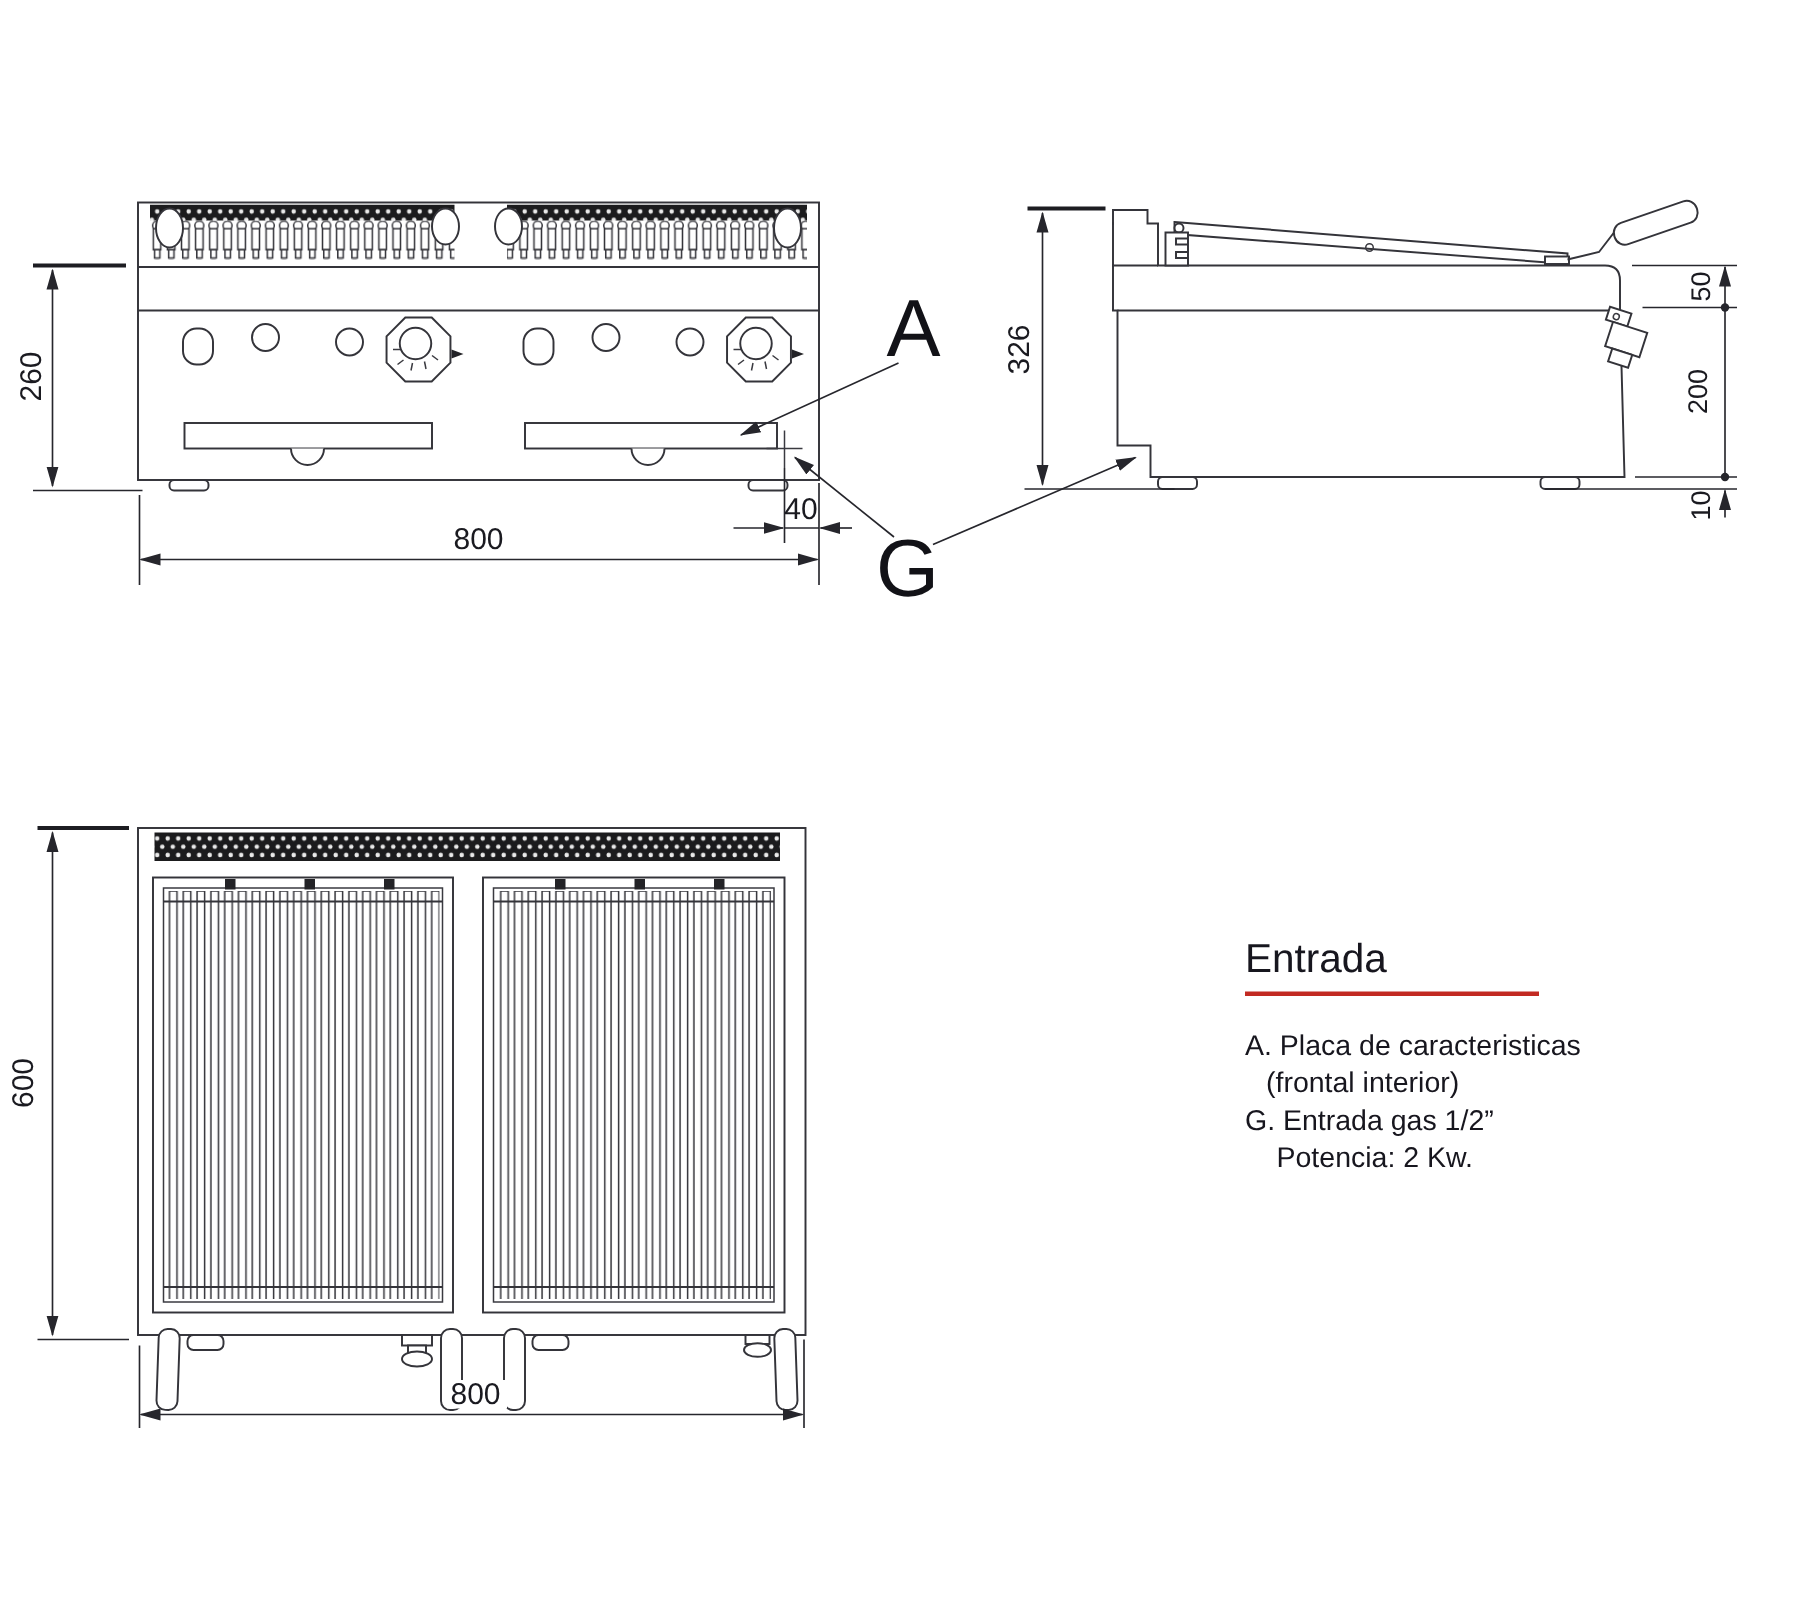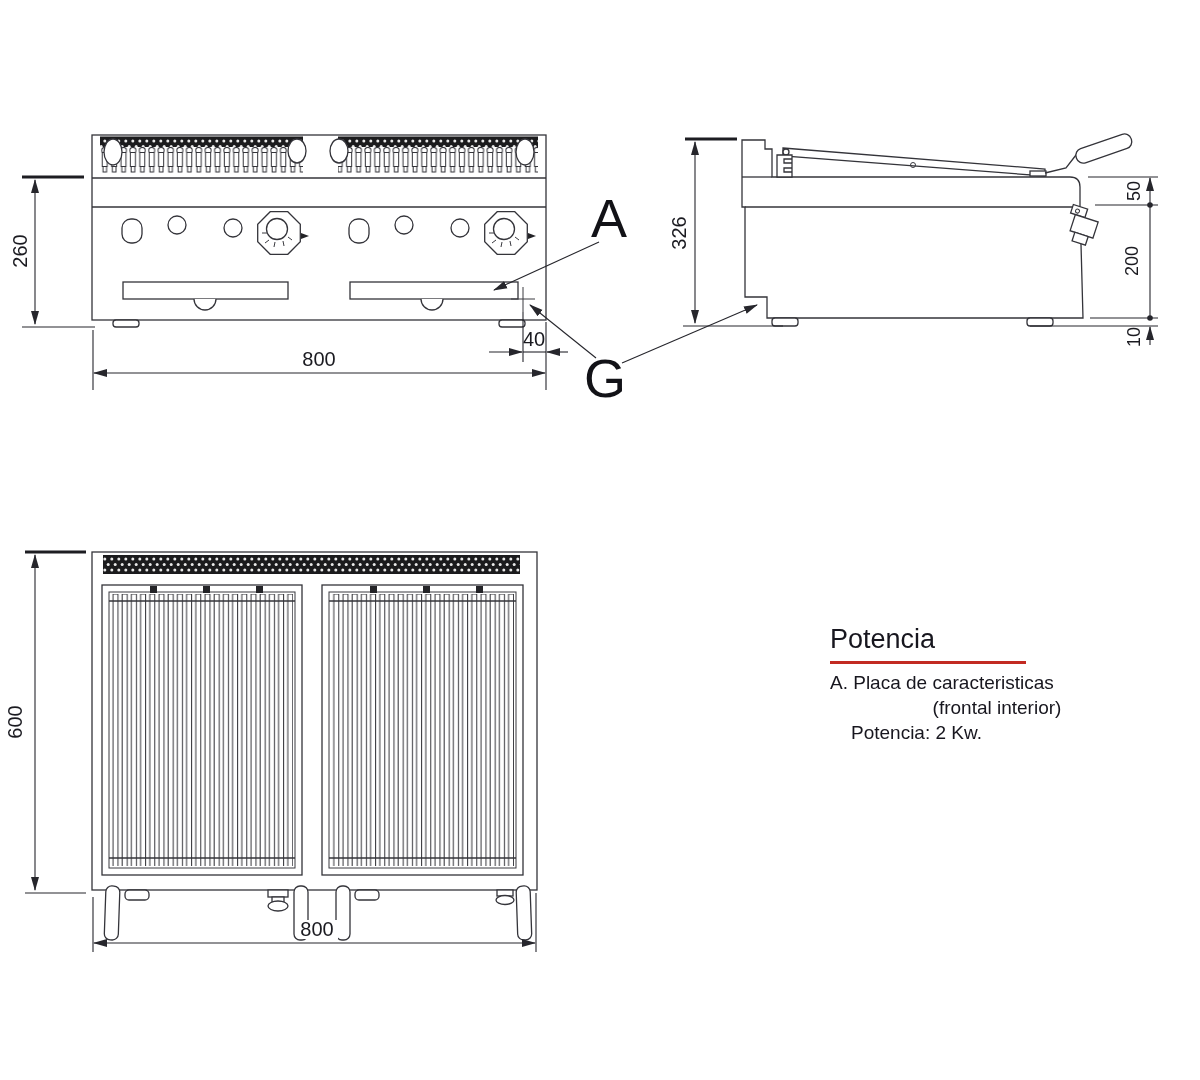--- a/index.html
+++ b/index.html
@@ -13,21 +13,21 @@
   .dk   {fill:#232327;stroke:none;}
   .dimln{stroke:#26262c;stroke-width:1.1;fill:none;}
   .extthick{stroke:#1d1d22;stroke-width:2.8;}
   .dim  {font:20px "Liberation Sans",sans-serif;fill:#1a1a20;}
   .dimsm{font:18px "Liberation Sans",sans-serif;fill:#1a1a20;}
   .callout{font:54px "Liberation Sans",sans-serif;fill:#121217;}
   
   .legend{position:absolute;left:830px;top:624px;width:320px;color:#17161e;}
   .legend-title{font-size:27px;line-height:30px;}
   .legend-rule{width:196px;height:3px;margin-top:7px;background:#c22a22;}
-  .legend-items{margin-top:6px;}
+  .legend-items{margin-top:21px;}
   .legend-item{font-size:19px;line-height:25px;white-space:nowrap;}
 </style>
 </head>
 <body>
 
 <div class="canvas">
 <svg width="1200" height="1080" viewBox="0 0 1200 1080">
   <defs>
     <marker id="ah" viewBox="0 0 14 10" refX="13" refY="5" markerWidth="14" markerHeight="10" markerUnits="userSpaceOnUse" orient="auto-start-reverse">
       <path d="M0,1 L14,5 L0,9 Z" fill="#26262c"></path>
@@ -249,21 +249,22 @@
     <text class="callout" x="591" y="237">A</text>
   </g>
   <g>
     <line class="dimln" x1="596" y1="358" x2="530" y2="305" marker-end="url(#ah)"></line>
     <line class="dimln" x1="622" y1="363" x2="757" y2="305" marker-end="url(#ah)"></line>
     <text class="callout" x="584" y="397">G</text>
   </g>
 </svg>
 
 <div class="legend">
-  <div class="legend-title">Potencia</div>
+  <div class="legend-title">Entrada</div>
   <div class="legend-rule" style="background-color: rgb(194, 42, 34);"></div>
   <div class="legend-items">
     <div class="legend-item" style="padding-left: 0px;">A. Placa de caracteristicas</div>
-    <div class="legend-item" style="padding-left: 14px; text-align: center;">(frontal interior)</div>
+    <div class="legend-item" style="padding-left: 14px;">(frontal interior)</div>
+    <div class="legend-item" style="padding-left: 0px;">G. Entrada gas 1/2”</div>
     <div class="legend-item" style="padding-left: 21px;">Potencia: 2 Kw.</div>
   </div>
 </div>
 </div>
 
 </body></html>

